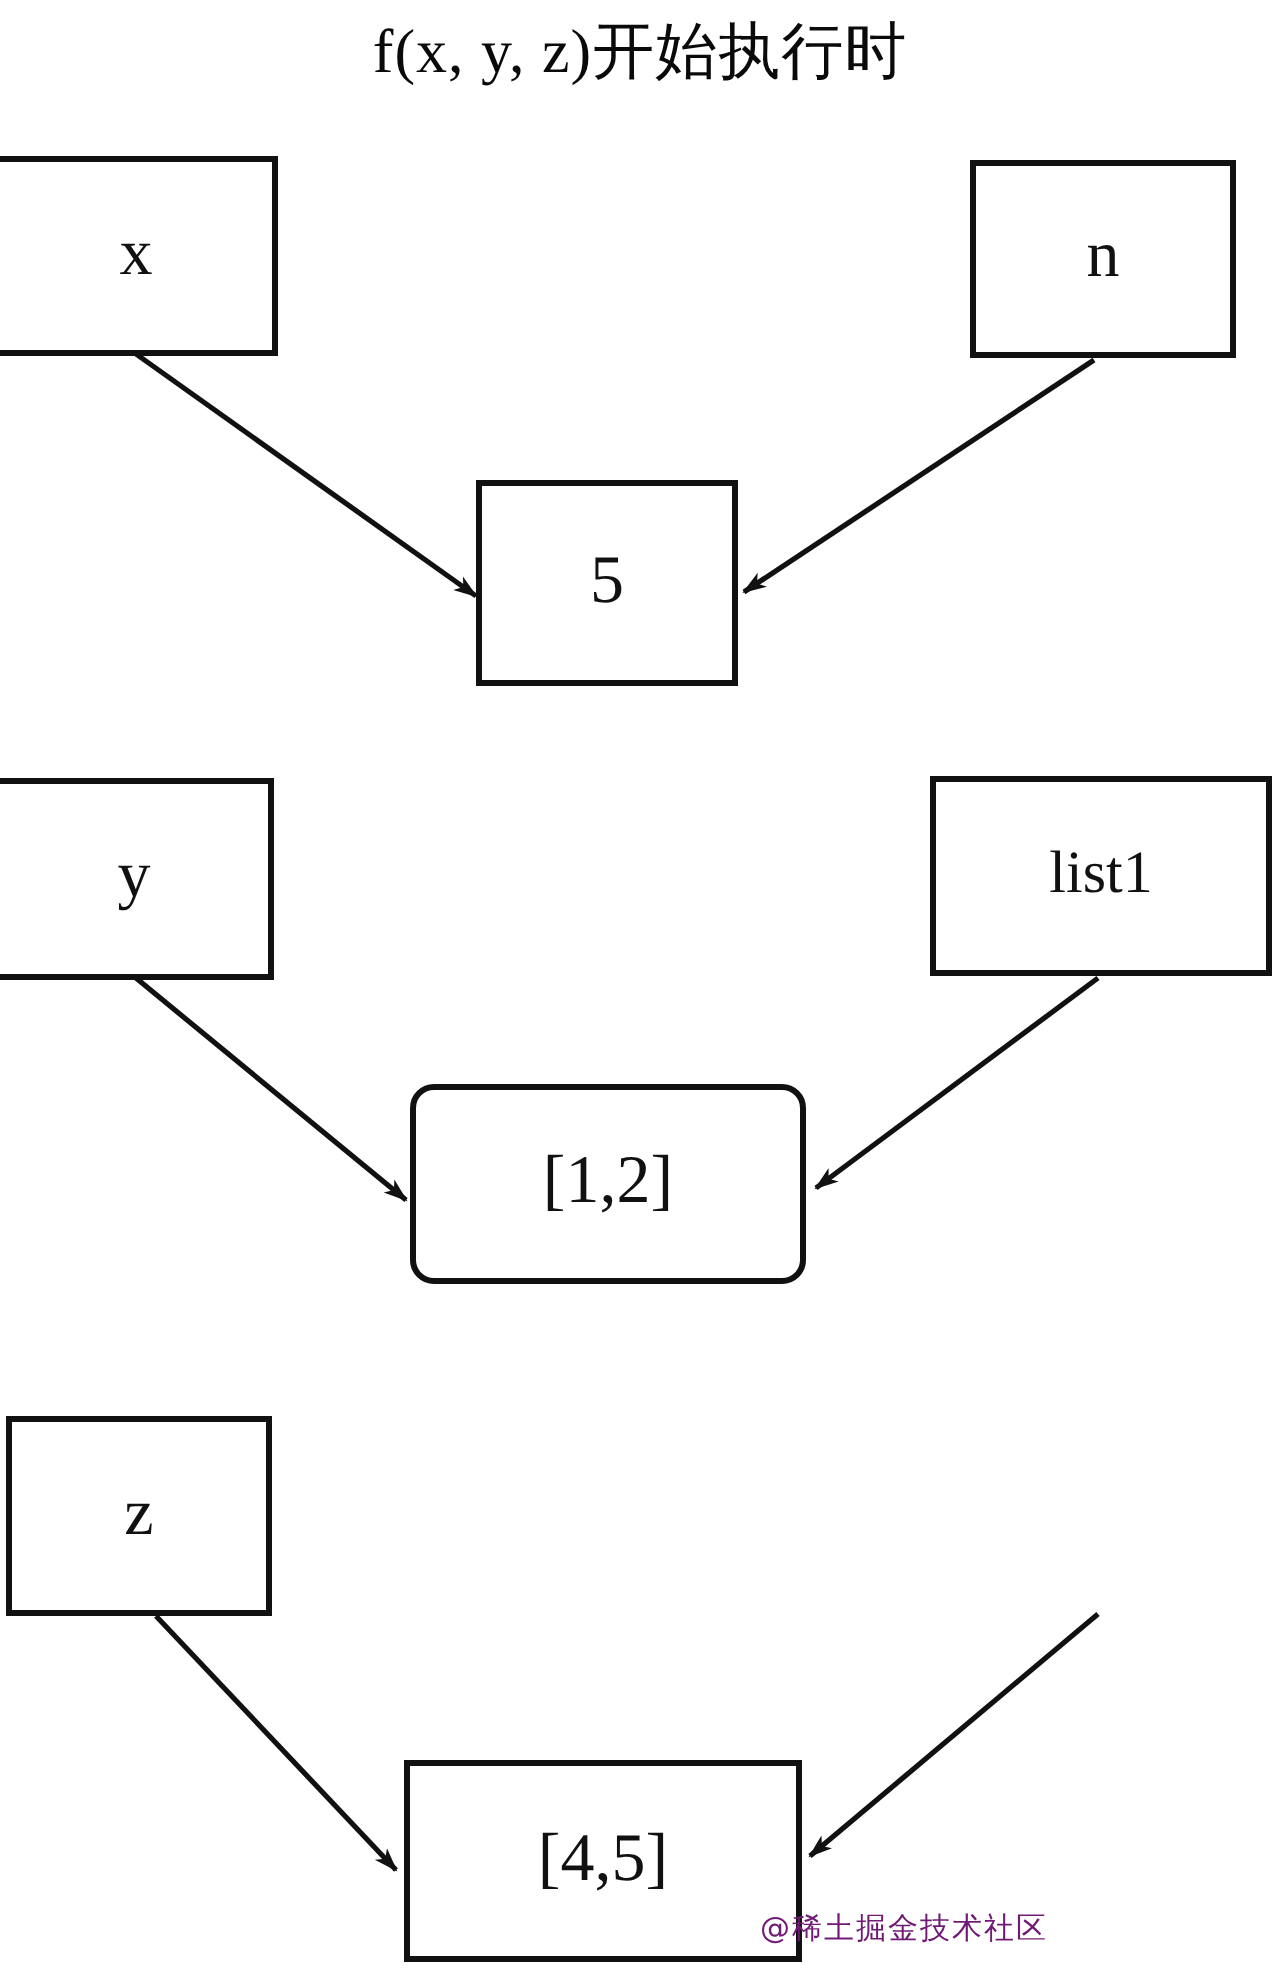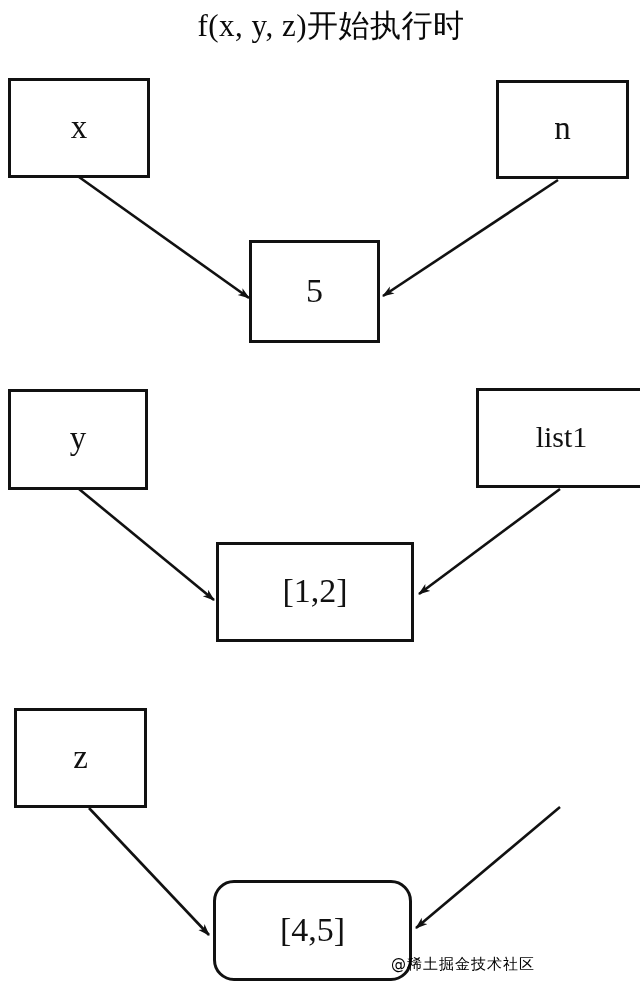--- a/index.html
+++ b/index.html
@@ -14,21 +14,20 @@
     overflow: hidden;
     font-family: "Liberation Serif", "DejaVu Serif", serif;
     color: #000000;
   }
   #canvas {
     position: absolute;
     left: 0;
     top: 0;
     width: 532px;
     height: 984px;
-    margin-left: 11px;
   }
   .title {
     position: absolute;
     left: 0;
     top: 6px;
     width: 640px;
     text-align: center;
     font-size: 31px;
     line-height: 40px;
     letter-spacing: 0.5px;
@@ -56,39 +55,39 @@
   .node.val span { font-size: 34px; }
   .node.lst span { font-size: 30px; }
 
   
   #node-x     { left: -3px; top: 78px;  width: 142px; height: 100px; }
   #node-n     { left: 485px; top: 80px;  width: 133px; height: 99px; }
   #node-5     { left: 238px; top: 240px; width: 131px; height: 103px; }
 
   #node-y     { left: -3px; top: 389px; width: 140px; height: 101px; }
   #node-list1 { left: 465px; top: 388px; width: 171px; height: 100px; }
-  #node-12    { left: 205px; top: 542px; width: 198px; height: 100px; }
+  #node-12    { left: 205px; top: 542px; width: 198px; height: 100px; border-radius: 12px; }
 
   #node-z     { left: 3px;  top: 708px; width: 133px; height: 100px; }
   #node-list2 { left: 465px; top: 707px; width: 170px; height: 99px; }
-  #node-45    { left: 202px; top: 880px; width: 199px; height: 101px; border-radius: 21px; }
+  #node-45    { left: 202px; top: 880px; width: 199px; height: 101px; }
 
   #arrows {
     position: absolute;
     left: 0; top: 0;
     width: 640px; height: 984px;
     z-index: 1;
     pointer-events: none;
   }
   .watermark {
     position: absolute;
     right: 8px;
     bottom: 10px;
     font-size: 15px;
-    color: #000000;
+    color: #701a75;
     letter-spacing: 1px;
     font-family: "DejaVu Sans", "Liberation Sans", sans-serif;
     white-space: nowrap;
     z-index: 5;
   }
 </style>
 </head>
 <body>
 
 <div id="canvas">

